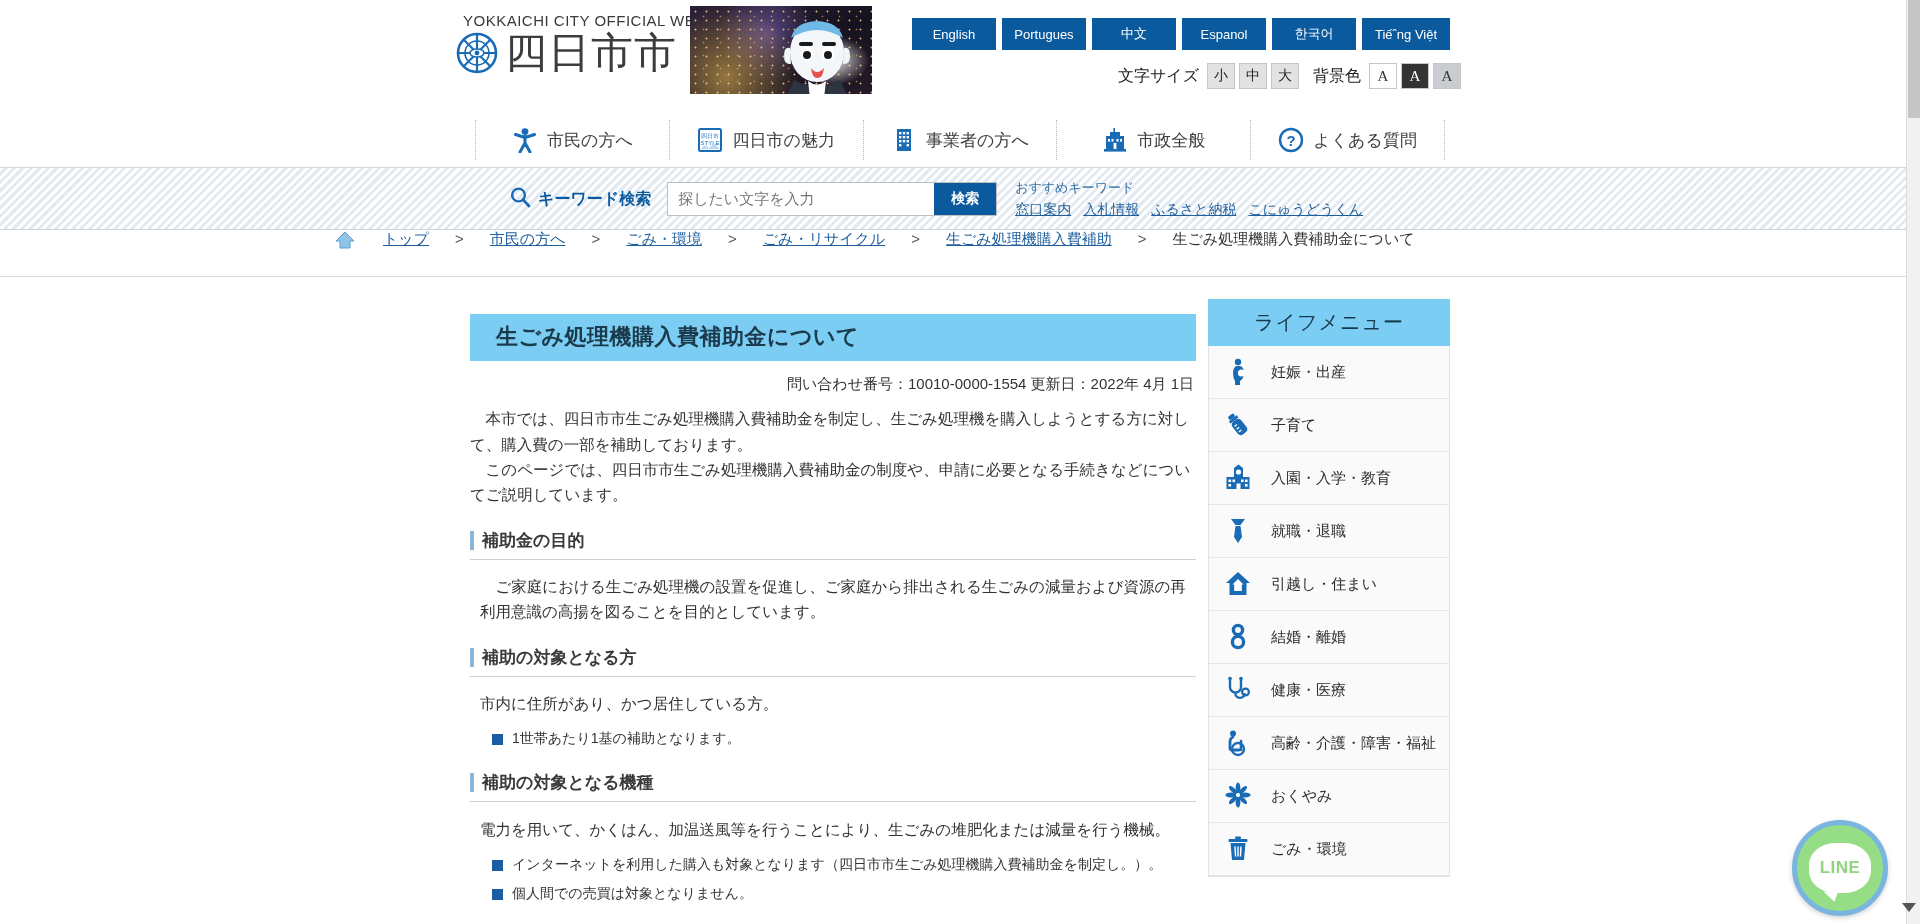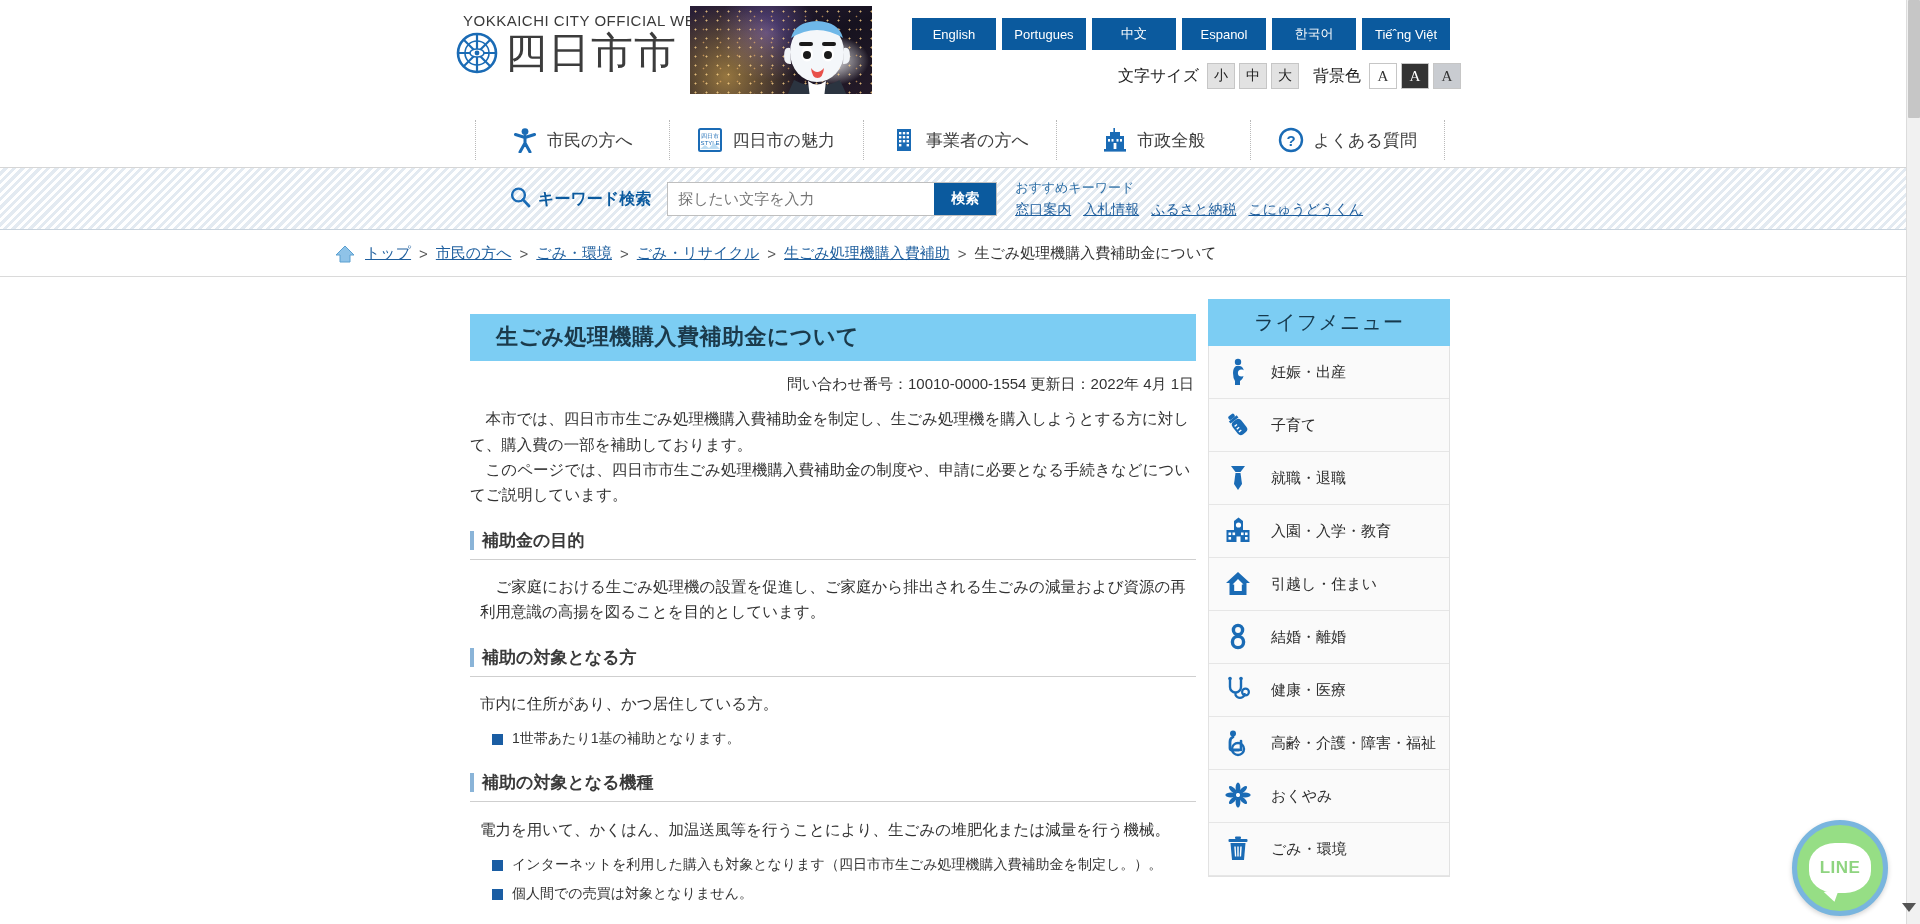--- a/index.html
+++ b/index.html
@@ -214,21 +214,21 @@
 
   
   .crumb-band {
     width: 1920px; height: 47px;
     border-bottom: 1px solid #dadada;
     display:flex; justify-content:center;
     background:#fff;
   }
   .crumb {
     width: 1250px; height: 47px;
-    display:flex; align-items:center; gap:6px;
+    display:flex; align-items:flex-start; gap:24px;
     font-size: 15px; color: #333;
     padding-left: 0px;
   }
   .crumb a { color:#1f5f9e; text-decoration: underline; cursor:pointer; white-space:nowrap;}
   .crumb .sep { color:#555; margin:0 2px; }
   .crumb .current { color:#333; white-space:nowrap; }
   .home-icon { width:20px; height:20px; flex:0 0 20px; margin-right:4px; }
 
   
   .content {
@@ -645,30 +645,20 @@
                   </g>
                 </g>
               </svg>
             </span>
             <span class="life-label">子育て</span>
           </div>
 
           <div class="life-item">
             <span class="life-ico">
               <svg viewBox="0 0 26 28" width="26" height="28">
-                <path d="M6 2 L20 2 L15.5 8 L10.5 8 Z" fill="#1a6bb5"></path>
-                <path d="M10.5 9 L15.5 9 L17 20 L13 26 L9 20 Z" fill="#1a6bb5"></path>
-              </svg>
-            </span>
-            <span class="life-label">就職・退職</span>
-          </div>
-
-          <div class="life-item">
-            <span class="life-ico">
-              <svg viewBox="0 0 26 28" width="26" height="28">
                 <rect x="9" y="4" width="9" height="11" fill="#1a6bb5"></rect>
                 <path d="M9 4 L13.5 0.5 L18 4 Z" fill="#1a6bb5"></path>
                 <circle cx="13.5" cy="8" r="2.6" fill="#ffffff"></circle>
                 <rect x="1.5" y="13" width="23" height="12" fill="#1a6bb5"></rect>
                 <g fill="#ffffff">
                   <rect x="3.5" y="15.5" width="2.6" height="2.6"></rect>
                   <rect x="7.5" y="15.5" width="2.6" height="2.6"></rect>
                   <rect x="16" y="15.5" width="2.6" height="2.6"></rect>
                   <rect x="20" y="15.5" width="2.6" height="2.6"></rect>
                   <rect x="3.5" y="20" width="2.6" height="2.6"></rect>
@@ -676,20 +666,30 @@
                   <rect x="11.5" y="19.5" width="4" height="5.5"></rect>
                 </g>
               </svg>
             </span>
             <span class="life-label">入園・入学・教育</span>
           </div>
 
           <div class="life-item">
             <span class="life-ico">
               <svg viewBox="0 0 26 28" width="26" height="28">
+                <path d="M6 2 L20 2 L15.5 8 L10.5 8 Z" fill="#1a6bb5"></path>
+                <path d="M10.5 9 L15.5 9 L17 20 L13 26 L9 20 Z" fill="#1a6bb5"></path>
+              </svg>
+            </span>
+            <span class="life-label">就職・退職</span>
+          </div>
+
+          <div class="life-item">
+            <span class="life-ico">
+              <svg viewBox="0 0 26 28" width="26" height="28">
                 <path d="M13 2 L25 13 L21.5 13 L21.5 25 L4.5 25 L4.5 13 L1 13 Z" fill="#1a6bb5"></path>
                 <path d="M13 9 L18.5 14.5 L16.8 14.5 L16.8 21 L9.2 21 L9.2 14.5 L7.5 14.5 Z" fill="#ffffff"></path>
               </svg>
             </span>
             <span class="life-label">引越し・住まい</span>
           </div>
 
           <div class="life-item">
             <span class="life-ico">
               <svg viewBox="0 0 26 28" width="26" height="28">

